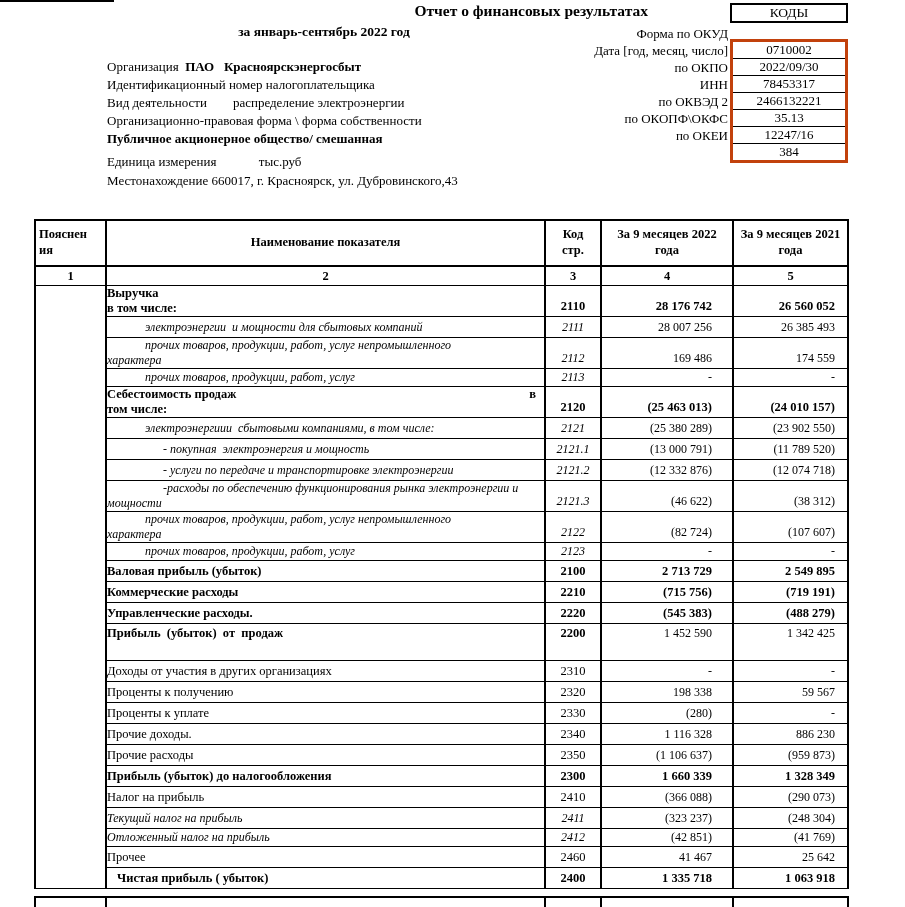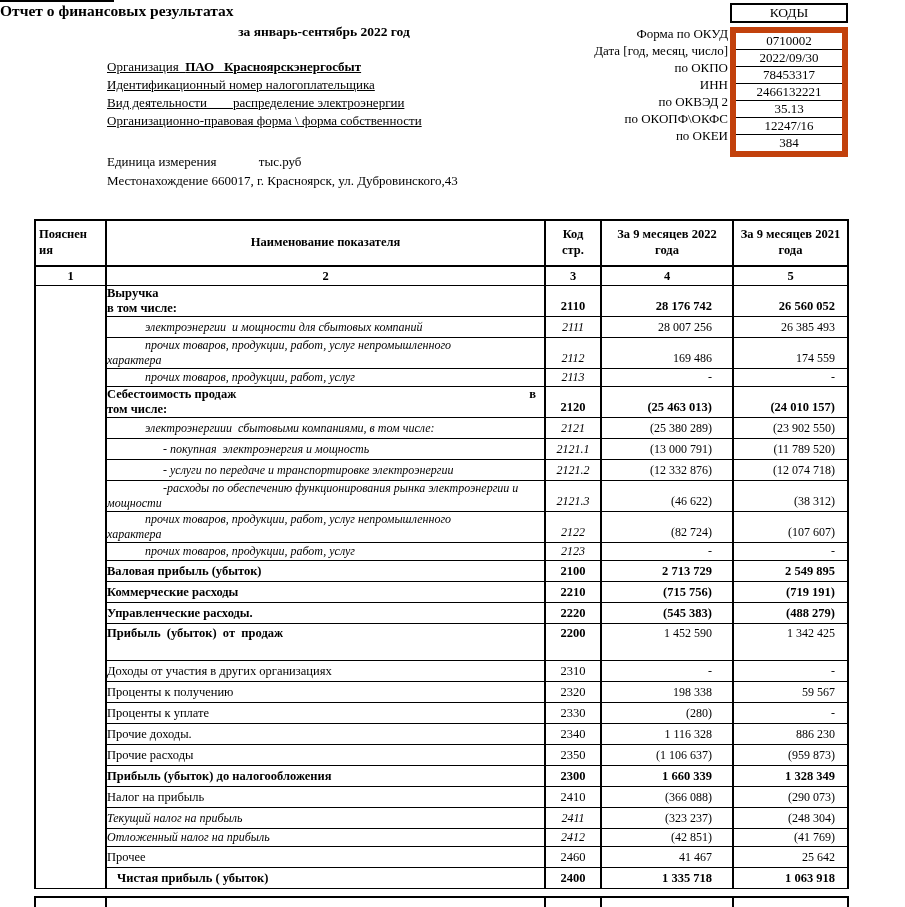--- a/index.html
+++ b/index.html
@@ -1,37 +1,37 @@
 <!DOCTYPE html>
 <html><head>
 <meta charset="utf-8">
 <style>
   html,body{margin:0;padding:0;background:#fff;}
   .page{position:relative;width:905px;height:907px;overflow:hidden;background:#fff;
         font-family:"Liberation Serif","DejaVu Serif",serif;color:#000;}
   .top-rule{position:absolute;left:0;top:0;width:114px;height:2px;background:#000;}
 
-  .doc-title{position:absolute;top:2px;left:0;width:648px;text-align:left;
+  .doc-title{position:absolute;top:2px;left:0;width:648px;text-align:right;
              font-weight:bold;font-size:15.5px;}
   .doc-subtitle{position:absolute;top:24px;left:0;width:648px;text-align:center;
              font-weight:bold;font-size:13.5px;}
 
   
   .codes-labels{position:absolute;top:25px;right:177px;text-align:right;font-size:13px;}
   .code-label{height:17px;line-height:17px;white-space:pre;}
 
   
   .codes-box{position:absolute;left:730px;top:3px;width:118px;text-align:center;font-size:13px;}
   .codes-header{border:2px solid #000;height:16px;line-height:16px;font-size:13.5px;}
-  .codes-values{border:6px solid #c2410c;margin-top:4px;}
+  .codes-values{border:3px solid #c2410c;margin-top:16px;}
   .code-value{height:16px;line-height:16px;border-top:1px solid #000;}
   .code-value:first-child{border-top:none;}
 
   
-  .org-lines{position:absolute;left:107px;top:58px;font-size:13px;text-decoration:underline;}
+  .org-lines{position:absolute;left:107px;top:58px;font-size:13px;}
   .org-line{height:18px;line-height:18px;white-space:pre;}
   .org-line .bold{font-weight:bold;}
   .unit-line{position:absolute;left:107px;top:154px;font-size:13px;white-space:pre;}
   .loc-line{position:absolute;left:107px;top:173px;font-size:13px;white-space:pre;}
 
   
   .main-table{position:absolute;left:34px;top:219px;width:813px;border-collapse:collapse;
               table-layout:fixed;font-size:12px;}
   .main-table col.w1{width:71px;} .main-table col.w2{width:439px;}
   .main-table col.w3{width:56px;} .main-table col.w4{width:132px;} .main-table col.w5{width:115px;}
@@ -94,20 +94,21 @@
         <div class="code-value">12247/16</div>
         <div class="code-value">384</div>
       </div>
   </div>
 
   <div class="org-lines" id="org-lines">
       <div class="org-line"><span class="pre">Организация  </span><span class="bold">ПАО   Красноярскэнергосбыт</span></div>
       <div class="org-line"><span class="pre">Идентификационный номер налогоплательщика</span><span class="bold"></span></div>
       <div class="org-line"><span class="pre">Вид деятельности        распределение электроэнергии</span><span class="bold"></span></div>
       <div class="org-line"><span class="pre">Организационно-правовая форма \ форма собственности</span><span class="bold"></span></div>
+      <div class="org-line"><span class="pre"></span><span class="bold">Публичное акционерное общество/ смешанная</span></div>
     </div>
 
   <div class="unit-line">Единица измерения             тыс.руб</div>
   <div class="loc-line">Местонахождение 660017, г. Красноярск, ул. Дубровинского,43</div>
 
   <table class="main-table">
     <colgroup>
         <col class="w1">
         <col class="w2">
         <col class="w3">

